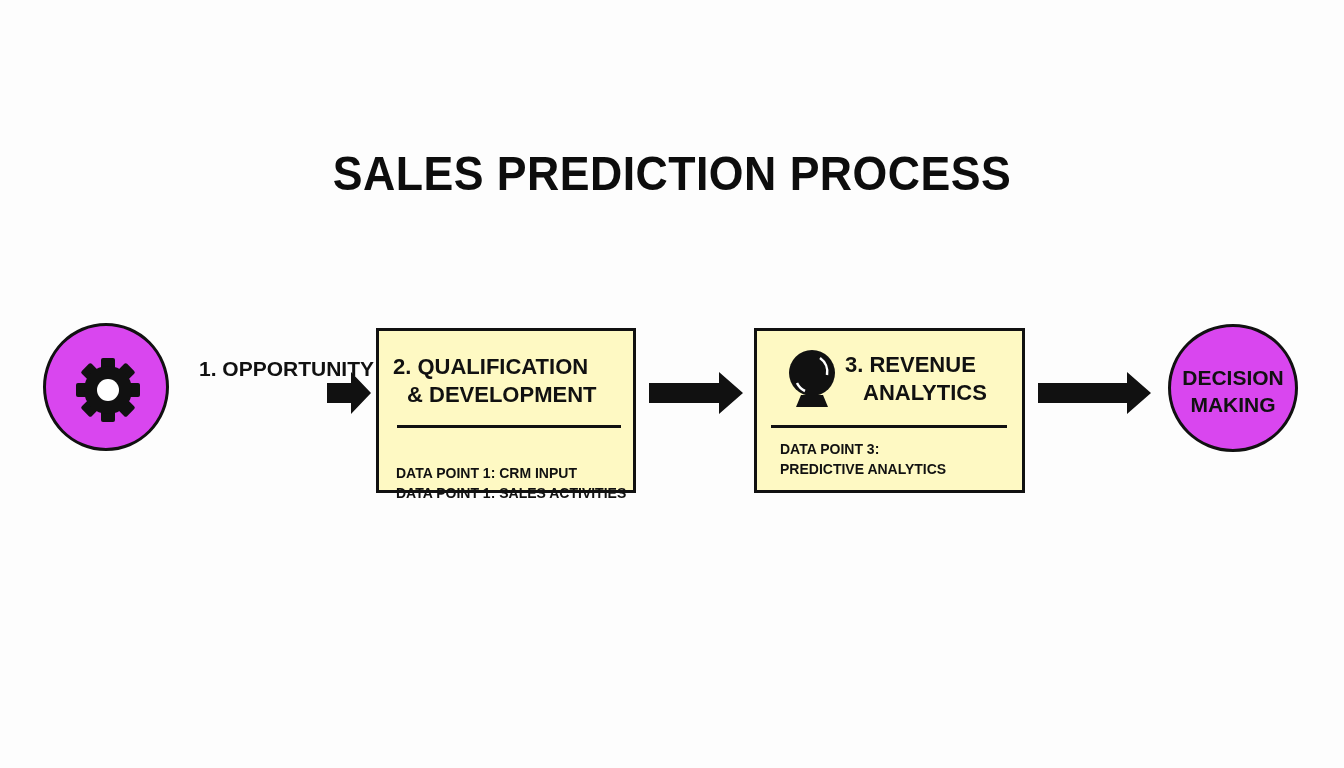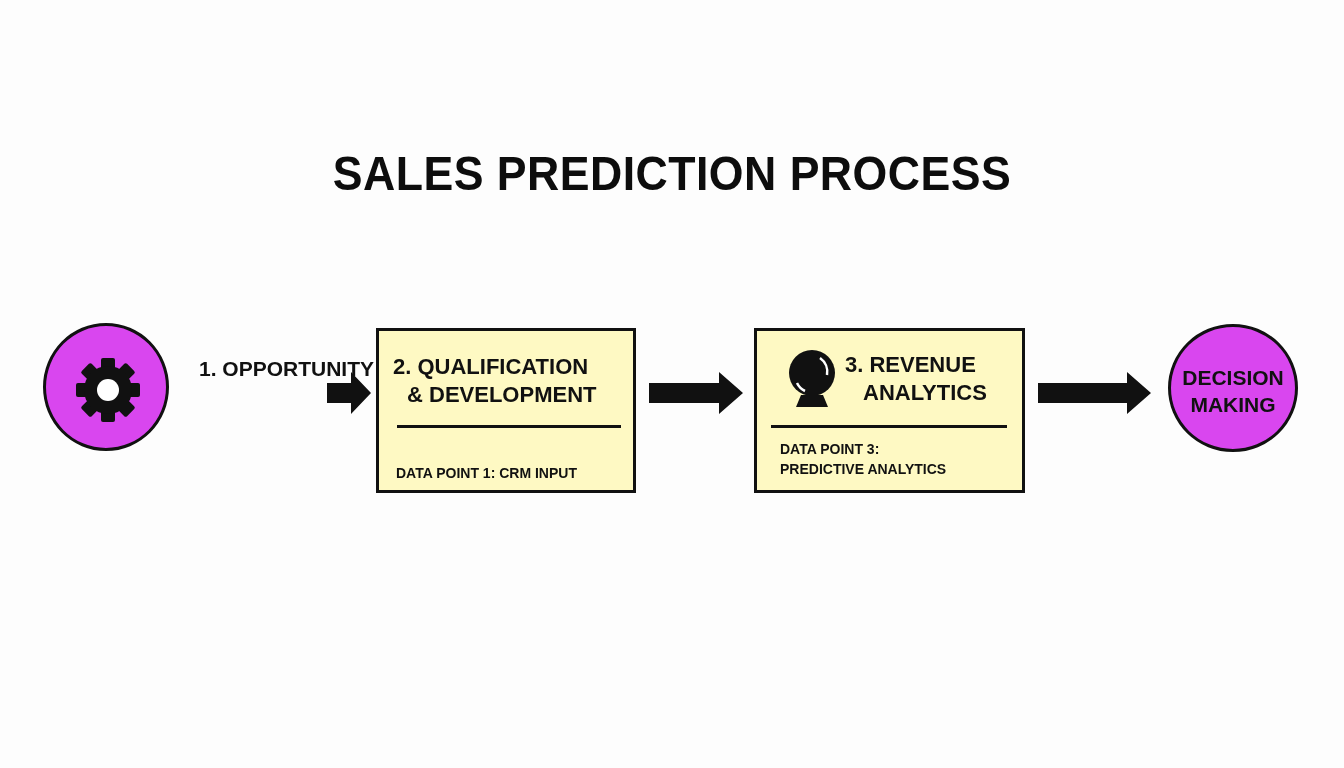--- a/index.html
+++ b/index.html
@@ -51,20 +51,21 @@
 </span>
 
 <div class="abs box" style="left:376px; top:328px; width:260px; height:165px;">
   <div class="abs box-title" style="left:14px; top:22px;">
     <div>2. QUALIFICATION</div>
     <div style="padding-left:14px;">&amp; DEVELOPMENT</div>
   </div>
   <div class="abs divider" style="left:18px; top:94px; width:224px;"></div>
   <div class="abs" style="left:17px; top:116px;margin-top:16px;">
     <div class="data-line">DATA POINT 1: CRM INPUT</div>
+    <div class="data-line">DATA POINT 1: SALES ACTIVITIES</div>
   </div>
 </div>
 
 <span class="abs arrow" style="left:649px; top:372px;">
   <svg width="94" height="42" viewBox="0 0 94 42">
       <polygon points="0,11 70,11 70,0 94,21 70,42 70,31 0,31" fill="#111"></polygon>
     </svg>
 </span>
 
 <div class="abs box" style="left:754px; top:328px; width:271px; height:165px;">

